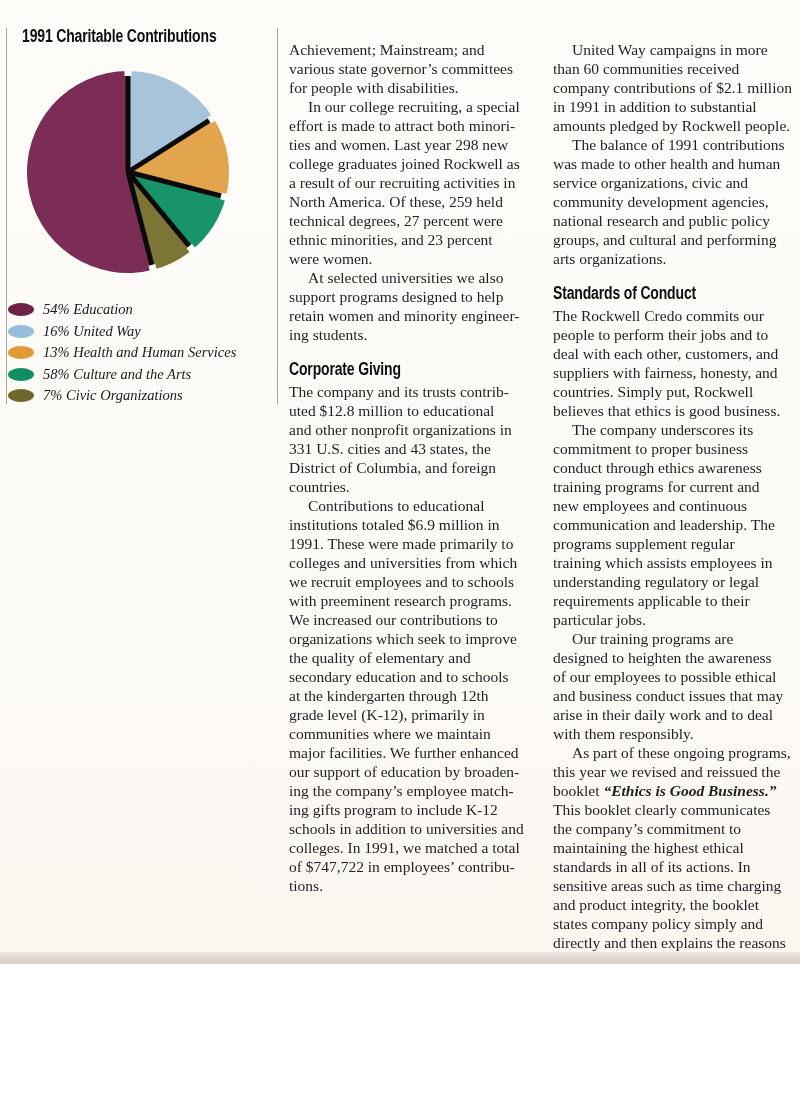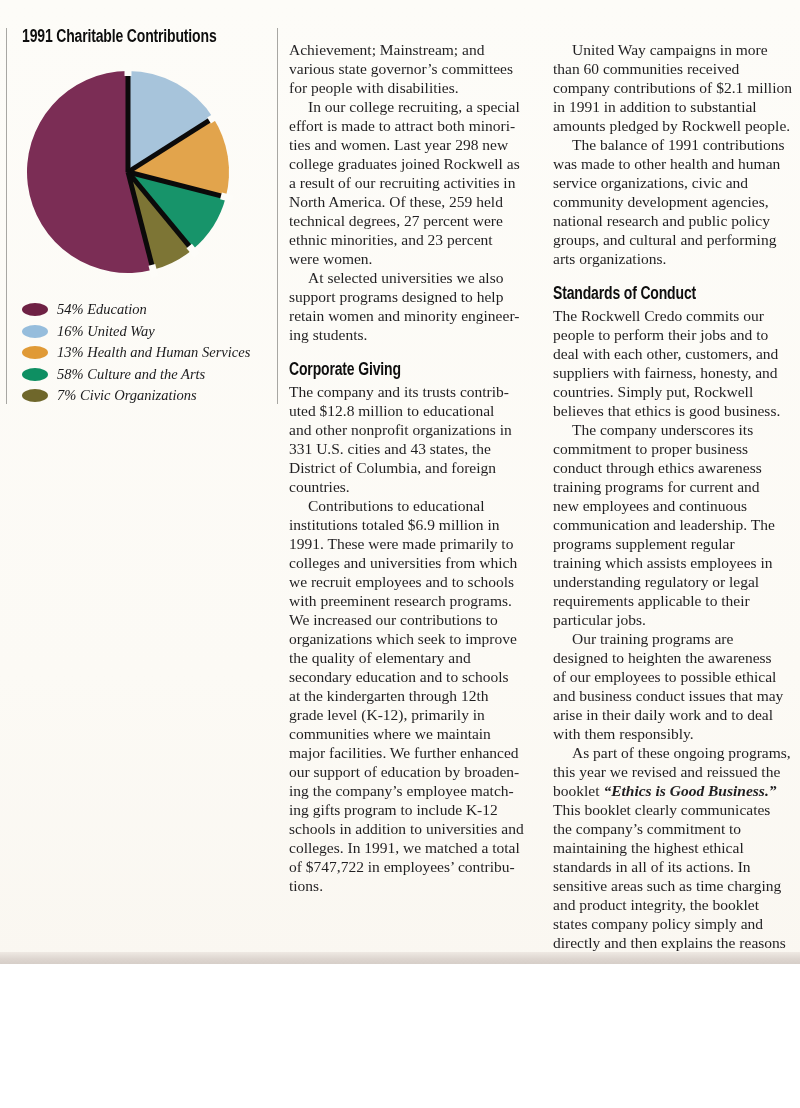--- a/index.html
+++ b/index.html
@@ -12,21 +12,21 @@
   .rule{position:absolute;top:28px;width:1px;height:376px;background:#a8a7a3;}
   .rule-left{left:6px;}
   .rule-right{left:277px;}
   .condensed{
     font-family:"Liberation Sans",sans-serif;font-weight:bold;
     transform:scaleX(0.8);transform-origin:0 50%;white-space:nowrap;
     letter-spacing:-0.2px;color:#0e0e0e;
   }
   .chart-title{position:absolute;left:22px;top:26px;font-size:17.5px;margin:0;}
   #pie{position:absolute;left:22px;top:66px;width:212px;height:212px;overflow:visible;}
-  #legend{position:absolute;left:22px;top:299px;}
+  #legend{position:absolute;left:8px;top:299px;}
   .legend-item{display:flex;align-items:center;height:21.5px;}
   .swatch{width:26px;height:13px;border-radius:50%;margin-right:9px;flex:0 0 auto;}
   .legend-label{font-style:italic;font-size:14.5px;color:#1a1a1c;white-space:nowrap;}
   
   .col{position:absolute;top:40px;font-size:15.5px;line-height:19px;color:#201f21;}
   .col-middle{left:289px;width:244px;}
   .col-right{left:553px;width:242px;}
   .col p{margin:0;white-space:pre-line;}
   .col p.ind{text-indent:19px;}
   .col h3{font-size:17.5px;line-height:20px;margin:15px 0 3px 0;}

